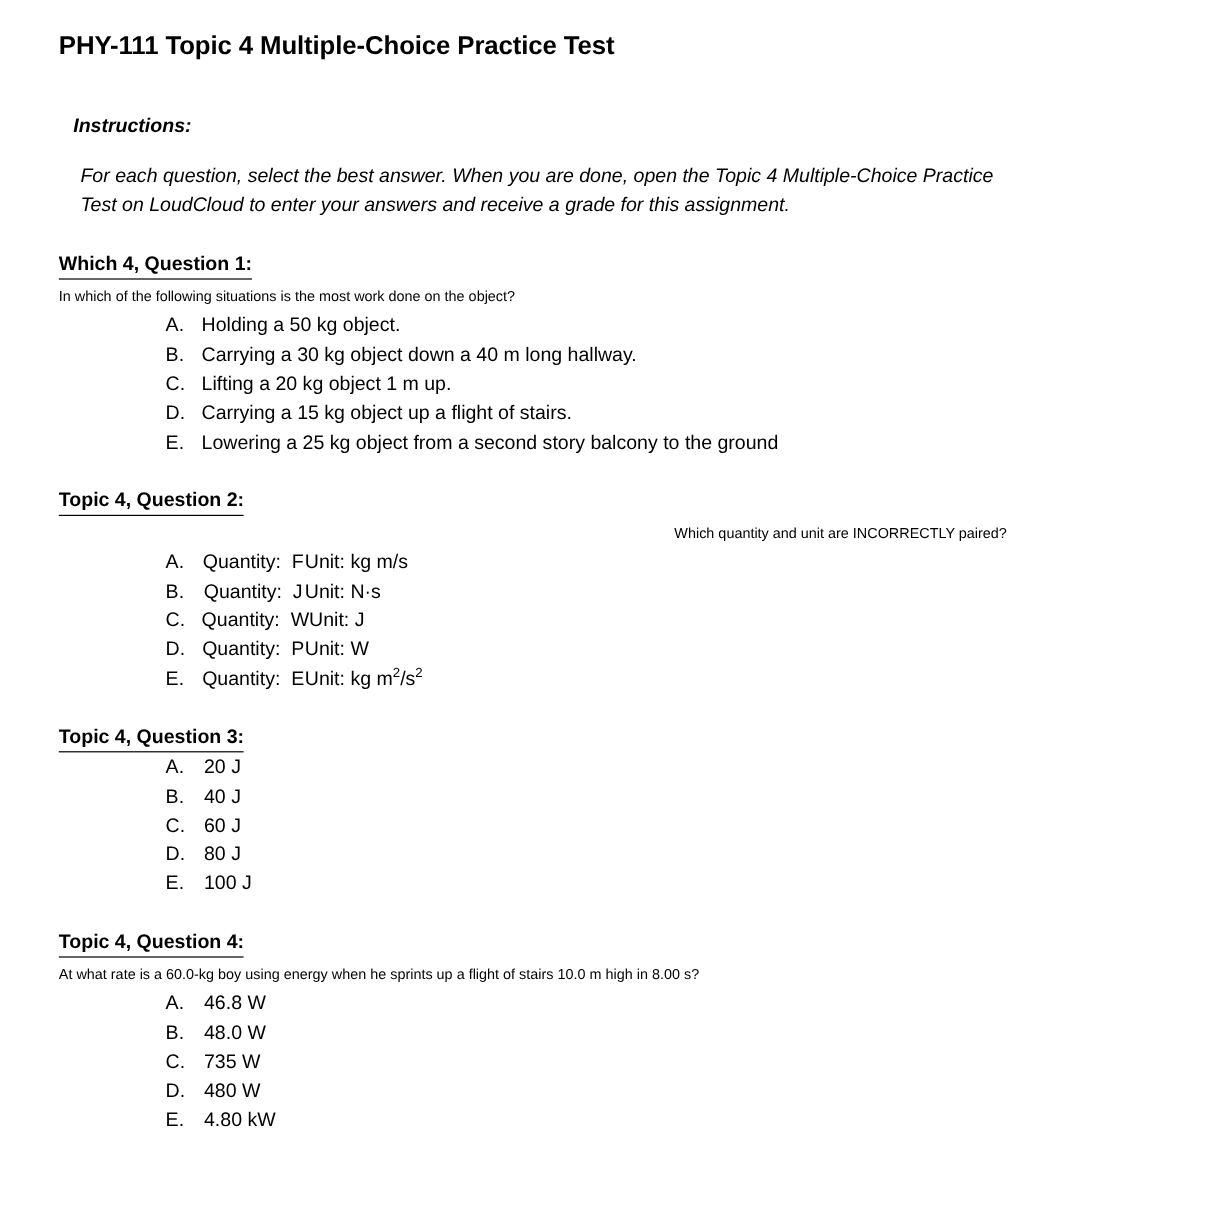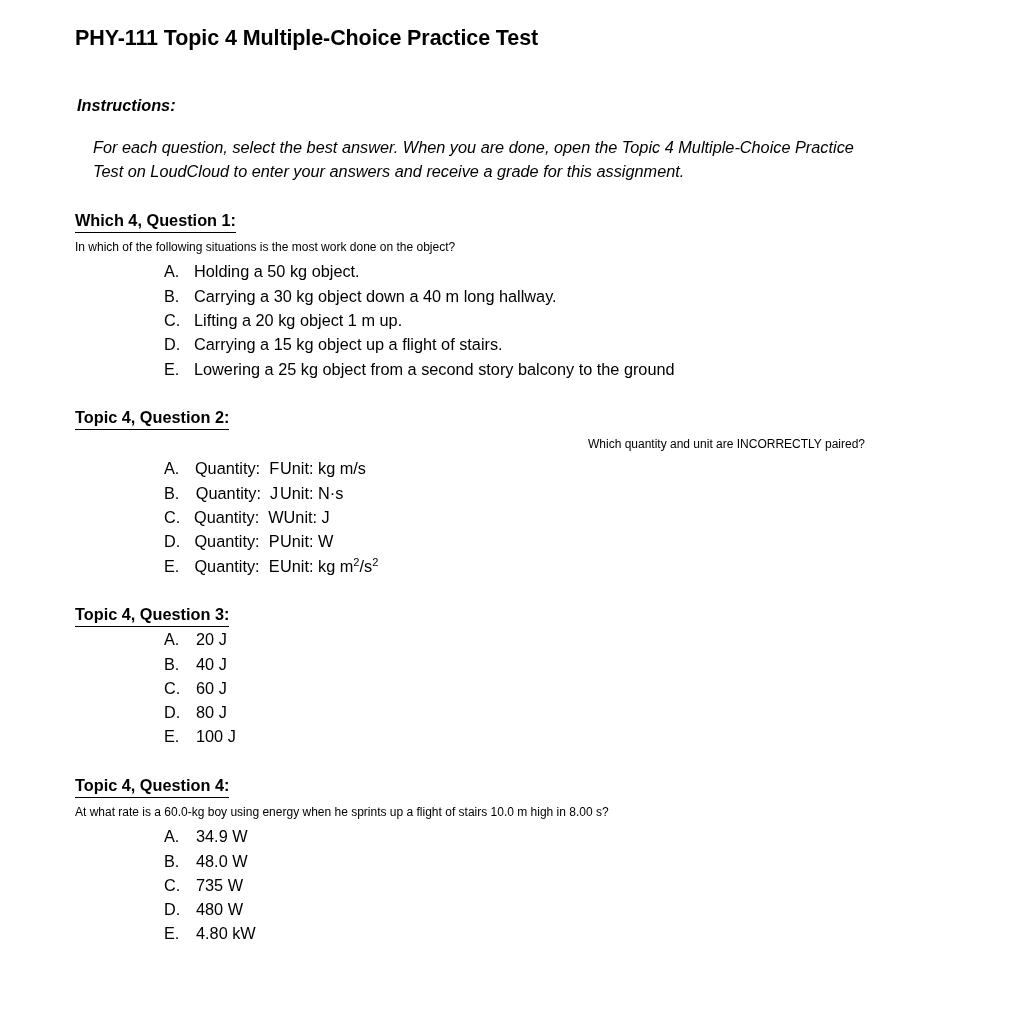--- a/index.html
+++ b/index.html
@@ -12,40 +12,40 @@
     height: 1011px;
     font-family: "Liberation Sans", sans-serif;
     color: #000000;
     -webkit-font-smoothing: antialiased;
   }
   .page {
     position: relative;
     width: 1024px;
     height: 1011px;
     box-sizing: border-box;
-    padding: 0 104px 0 75px;
+    padding: 0 104px 0 49px;
     background: #ffffff;
   }
   .doc-title {
     font-size: 21.5px;
     font-weight: bold;
     letter-spacing: -0.1px;
     padding-top: 25px;
     line-height: 1.25;
     margin: 0;
   }
   .instructions-block {
     margin-top: 41px;
   }
   .instructions-heading {
     font-size: 16.3px;
     font-weight: bold;
     font-style: italic;
     line-height: 24.3px;
-    margin: 2px;
+    margin: 12px;
   }
   .instructions-body {
     font-size: 16.3px;
     font-style: italic;
     line-height: 24.3px;
     margin: 18px;
     max-width: 790px;
   }
   .question-block {
     margin-top: 24px;
@@ -206,21 +206,21 @@
       </li>
     </ul>
   </div>
 
   <div class="question-block">
     <div class="heading-row"><span class="question-heading">Topic 4, Question 4:</span></div>
     <p class="question-stem">At what rate is a 60.0-kg boy using energy when he sprints up a flight of stairs 10.0 m high in 8.00 s?</p>
     <ul class="options q4">
       <li class="option">
         <span class="opt-letter">A.</span>
-        <span class="opt-text">34.9 W</span>
+        <span class="opt-text">46.8 W</span>
       </li>
       <li class="option">
         <span class="opt-letter">B.</span>
         <span class="opt-text">48.0 W</span>
       </li>
       <li class="option">
         <span class="opt-letter">C.</span>
         <span class="opt-text">735 W</span>
       </li>
       <li class="option">

